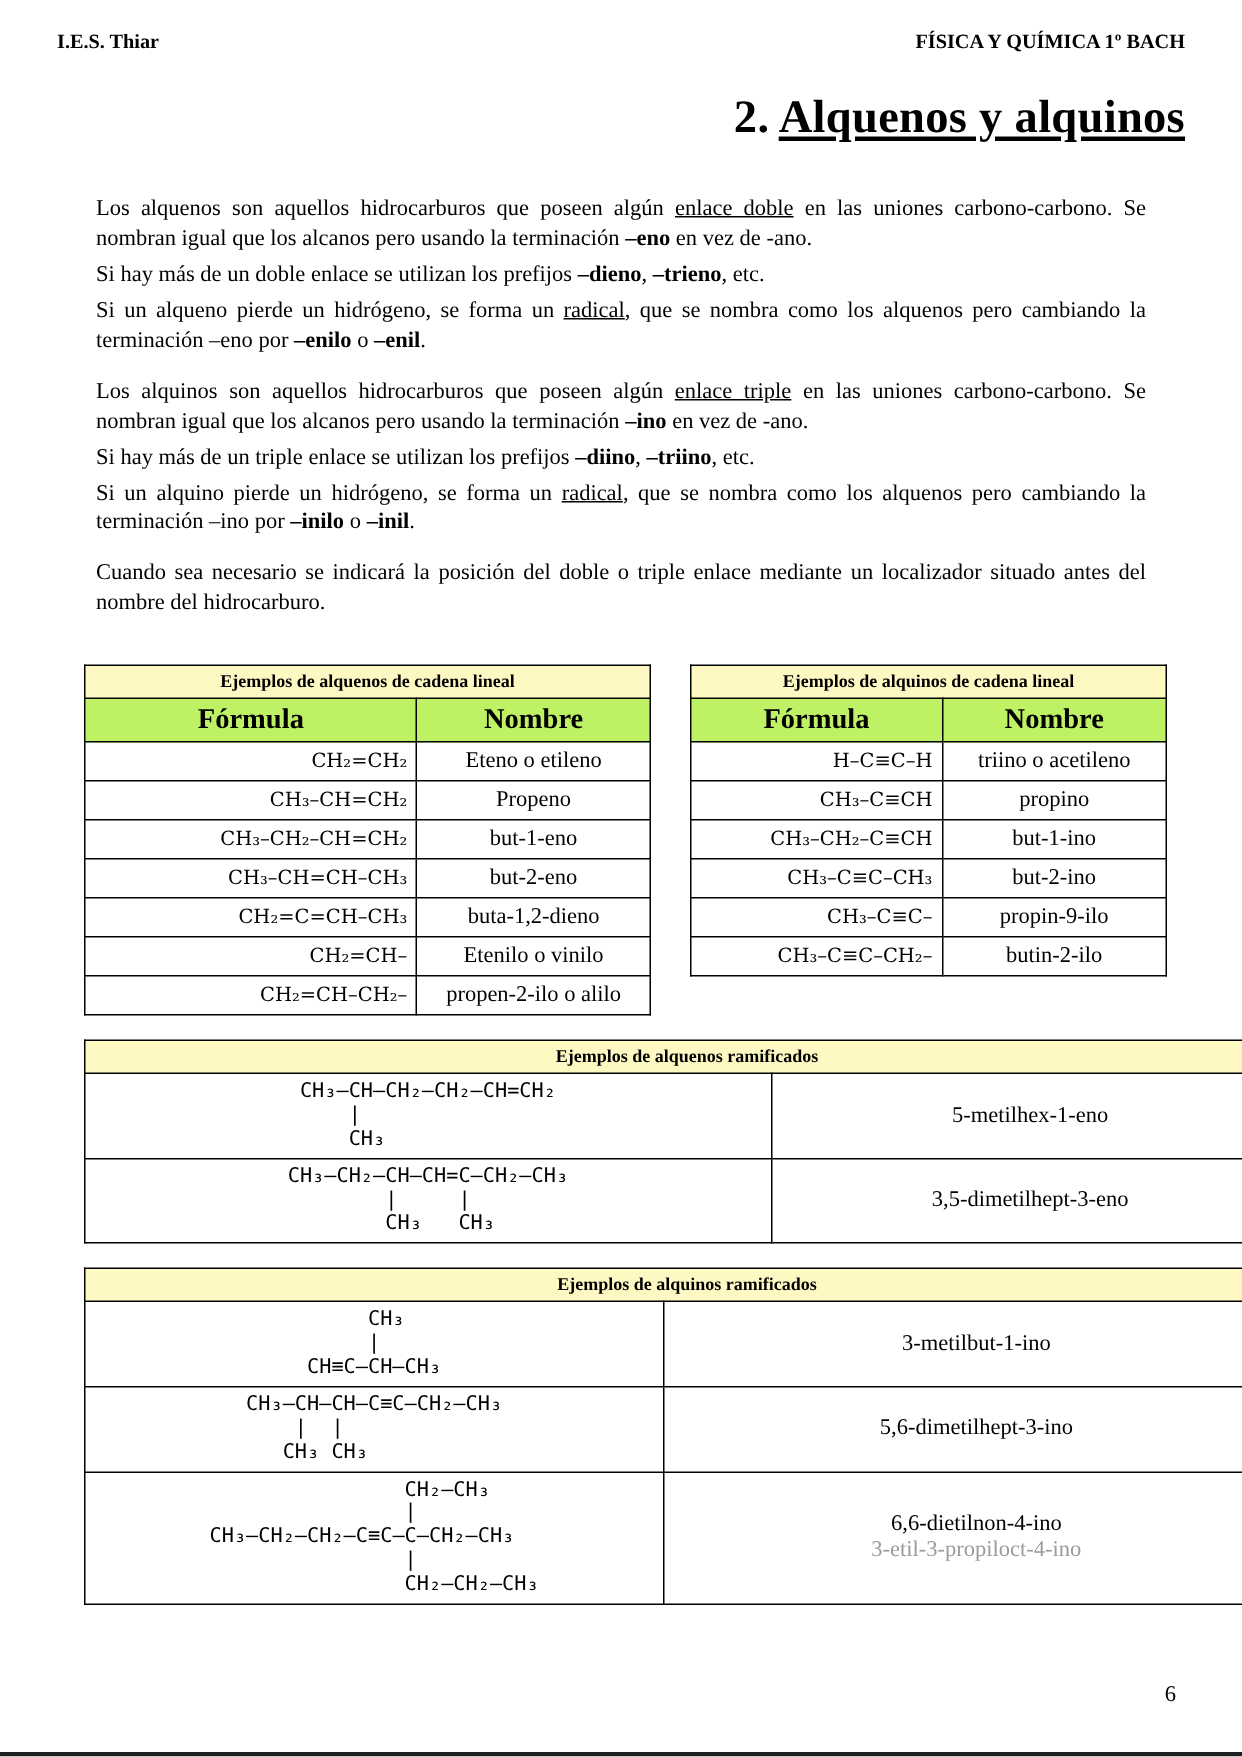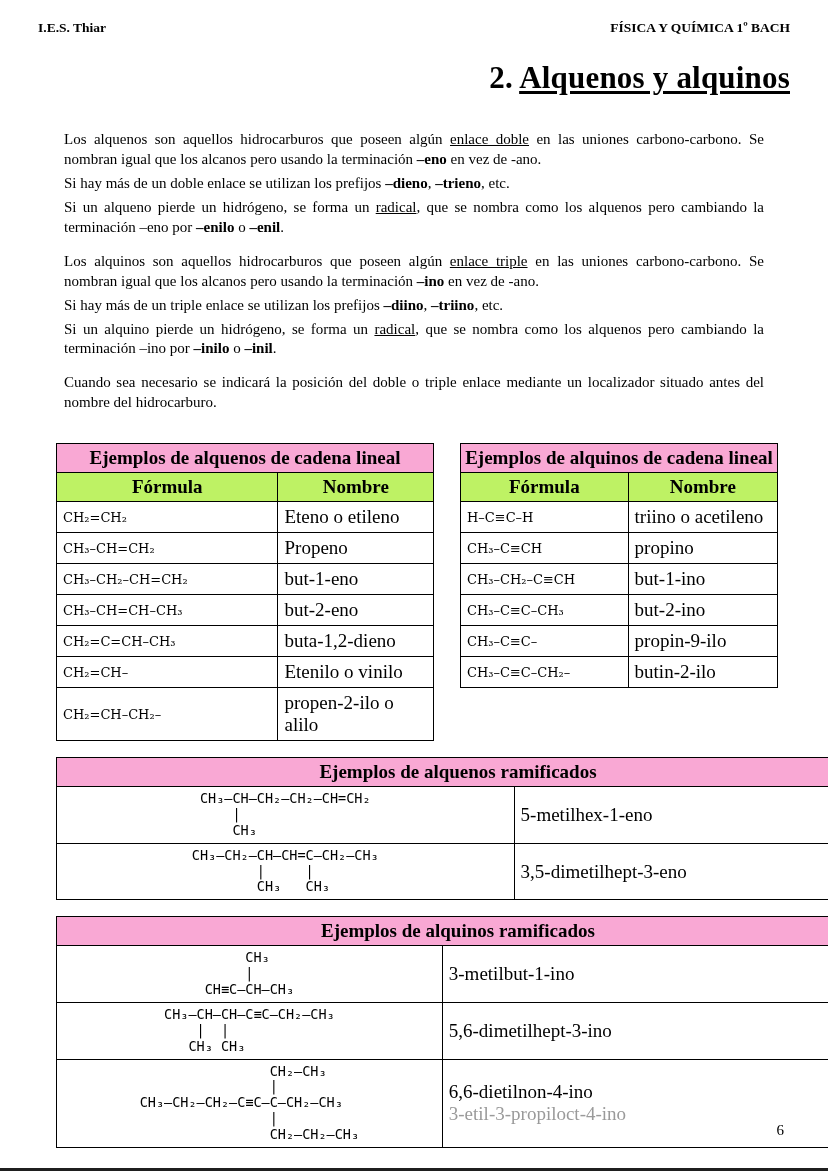--- a/index.html
+++ b/index.html
@@ -21,30 +21,30 @@
   .para.gap { margin-top:14px; }
   .para .b { font-weight:bold; }
   .para .u { text-decoration:underline; }
 
   .tables-row { display:flex; gap:26px; margin:30px 0 0 18px; align-items:flex-start; }
 
   table { border-collapse:collapse; background:#fff; }
   table, th, td { border:1px solid #000; }
 
   .tbl-title {
-    background:#f9a8d4; font-weight:bold; font-size:19px;
+    background:#fef9c3; font-weight:bold; font-size:12px;
     text-align:center; padding:3px 4px;
   }
   th.colhead { background:#bef264; font-weight:bold; font-size:19px; padding:3px 4px; text-align:center; }
 
   td.formula {
     font-family:"DejaVu Serif", serif;
-    font-size:13px; text-align:left; padding:5px 6px; white-space:nowrap;
-  }
-  td.nombre { font-size:19px; text-align:left; padding:4px 6px; vertical-align:middle; }
+    font-size:13px; text-align:right; padding:5px 6px; white-space:nowrap;
+  }
+  td.nombre { font-size:15px; text-align:center; padding:4px 6px; vertical-align:middle; }
 
   .lin-alquenos { width:378px; }
   .lin-alquinos { width:318px; }
 
   .ram-table { width:804px; margin:16px 0 0 18px; }
   td.formula-cell-mono { text-align:center; padding:4px 6px; vertical-align:middle; }
   pre.chem {
     font-family:"DejaVu Sans Mono", monospace;
     font-size:13.5px; line-height:1.17;
     display:inline-block; text-align:left; margin:0;

